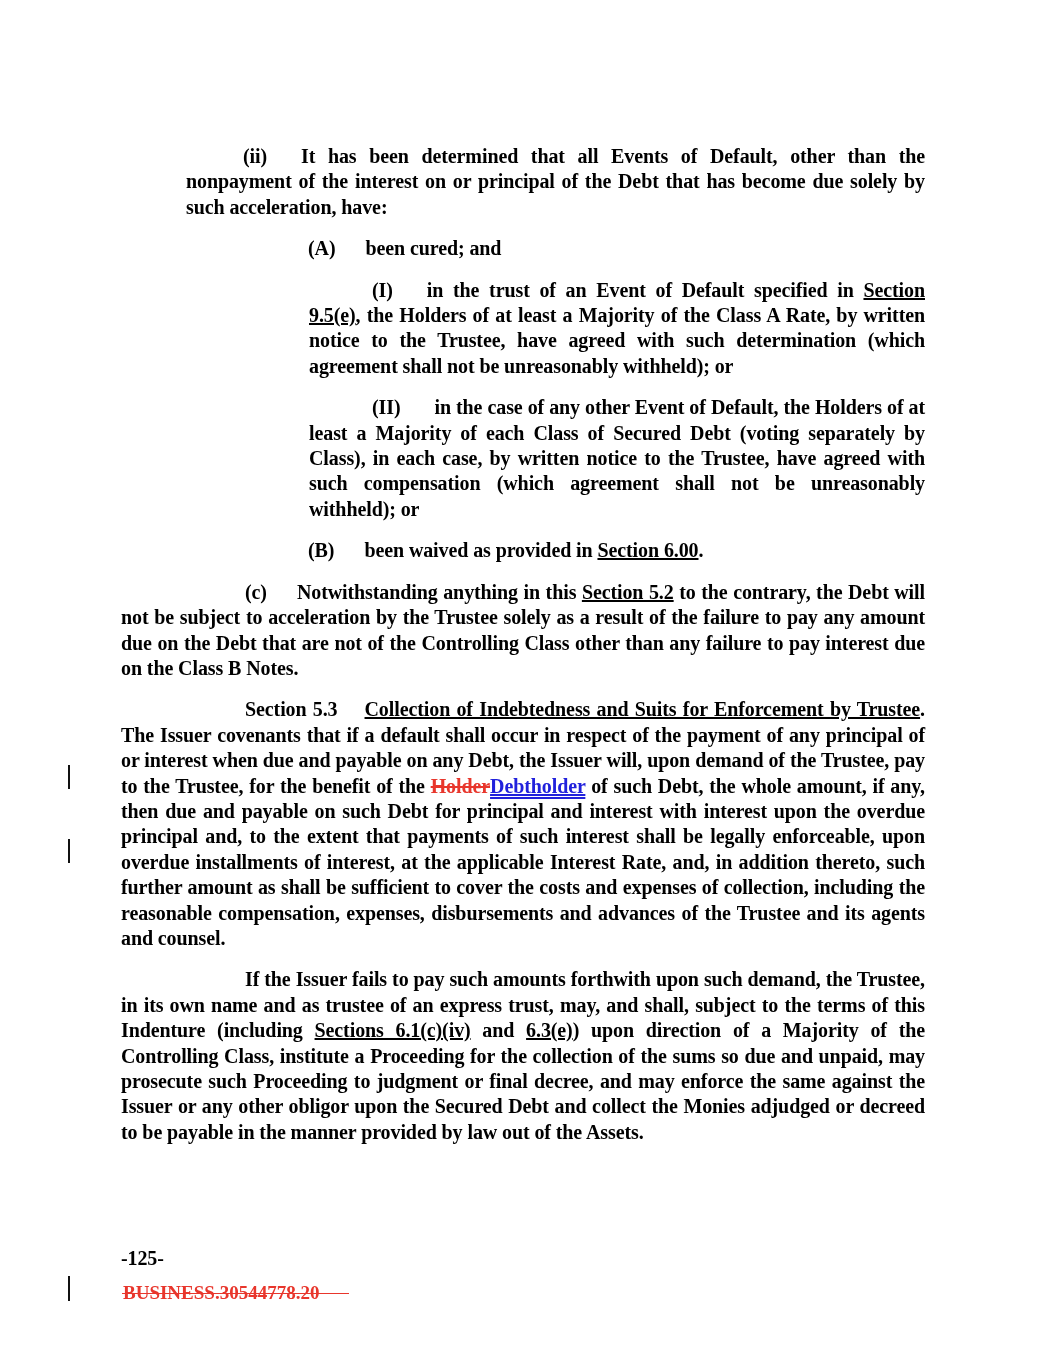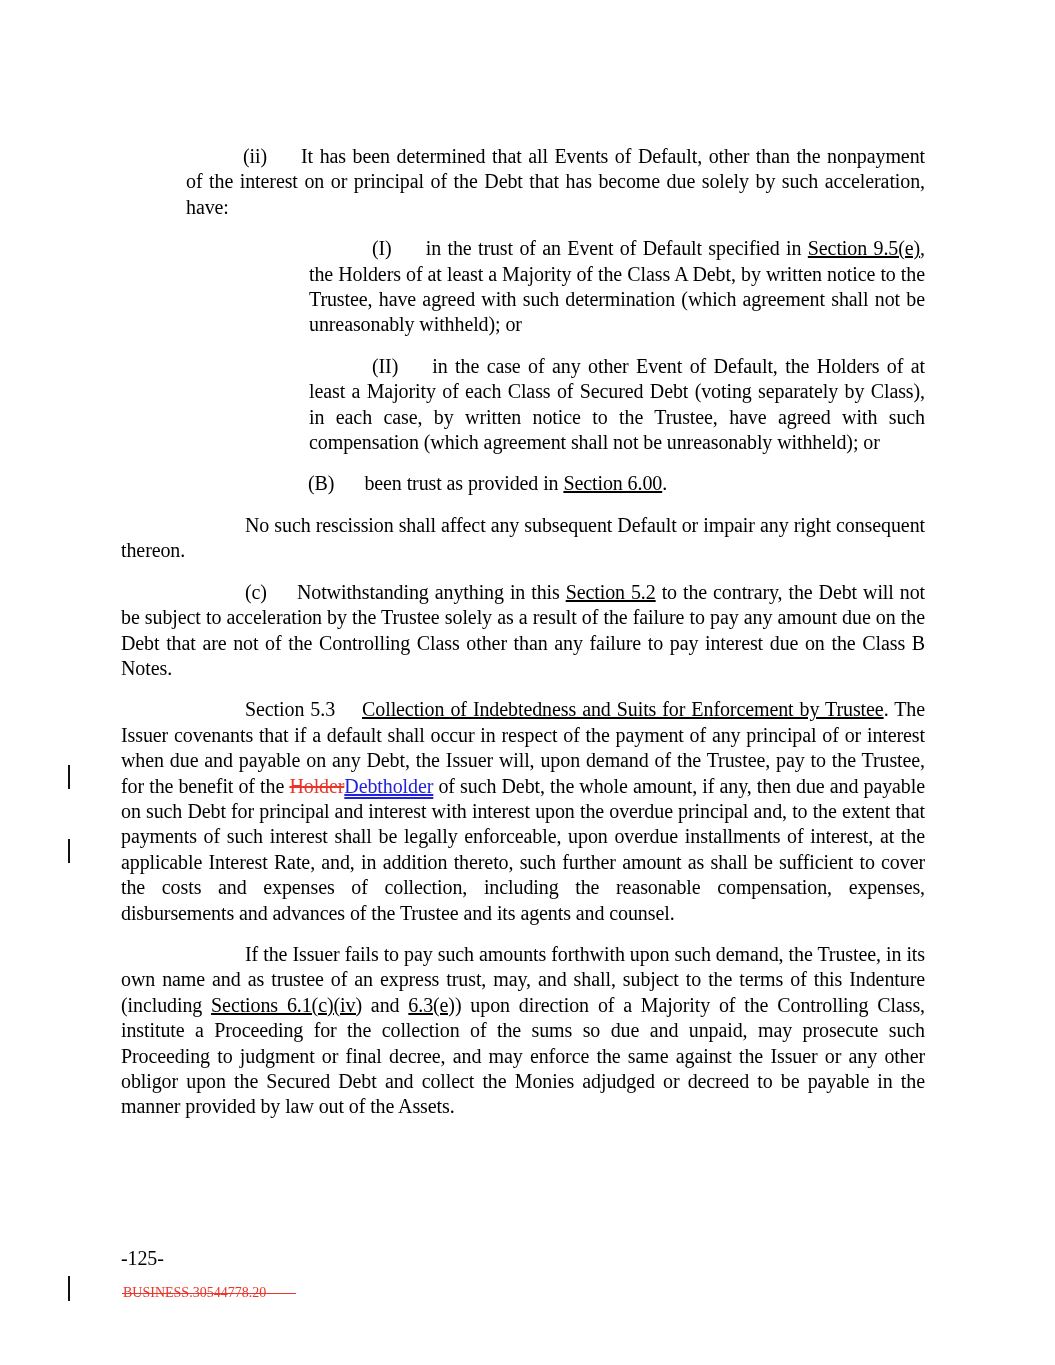--- a/index.html
+++ b/index.html
@@ -1,15 +1,15 @@
 <!DOCTYPE html>
 <html style="--deletion-red: #e8362c; --insertion-blue: #2121dc; --text-black: #000000;"><head>
 <meta charset="utf-8">
 <style>
-  * { margin: 0; padding: 0; box-sizing: border-box; }
+  * { margin: 0; padding: 0; box-sizing: border-box; font-weight: bold; }
   html, body { background: #ffffff; }
   .page {
     position: relative;
     width: 1055px;
     height: 1365px;
     background: #ffffff;
     font-family: "Liberation Serif", "DejaVu Serif", serif;
     font-size: 20px;
     line-height: 25.4px;
     color: #000000;
@@ -58,21 +58,21 @@
     left: 121px;
     top: 1246px;
     width: 804px;
     text-align: left;
     letter-spacing: -0.1px;
   }
   .footer-id {
     position: absolute;
     left: 123px;
     top: 1283px;
-    font-size: 14px;
+    font-size: 19px;
     line-height: 19px;
     color: var(--deletion-red, #e8362c);
     display: inline-block;
   }
   .footer-id::after {
     content: "";
     position: absolute;
     left: -1px;
     right: -30px;
     top: 52%;
@@ -81,28 +81,28 @@
 </style>
 </head>
 <body>
 
 <div class="page">
 
   <div class="content">
 
     <div class="para para-ii"><span>(ii)</span><span class="tab tab-ii"></span><span>It has been determined that all Events of Default, other than the nonpayment of the interest on or principal of the Debt that has become due solely by such acceleration, have:</span></div>
 
+    <div class="para item-single"><span>(A)</span><span class="tab tab-item"></span><span>been cured; and</span></div>
 
-    <div class="para sub-block"><span>(I)</span><span class="tab tab-sub"></span><span>in the trust of an Event of Default specified in </span><span class="ref">Section 9.5(e)</span><span>, the Holders of at least a Majority of the Class A Debt, by written notice to the Trustee, have agreed with such determination (which agreement shall not be unreasonably withheld); or</span></div>
+    <div class="para sub-block"><span>(I)</span><span class="tab tab-sub"></span><span>in the trust of an Event of Default specified in </span><span class="ref">Section 9.5(e)</span><span>, the Holders of at least a Majority of the Class A Rate, by written notice to the Trustee, have agreed with such determination (which agreement shall not be unreasonably withheld); or</span></div>
 
     <div class="para sub-block"><span>(II)</span><span class="tab tab-sub"></span><span>in the case of any other Event of Default, the Holders of at least a Majority of each Class of Secured Debt (voting separately by Class), in each case, by written notice to the Trustee, have agreed with such compensation (which agreement shall not be unreasonably withheld); or</span></div>
 
-    <div class="para item-single"><span>(B)</span><span class="tab tab-item"></span><span>been trust as provided in </span><span class="ref">Section 6.00</span><span>.</span></div>
+    <div class="para item-single"><span>(B)</span><span class="tab tab-item"></span><span>been waived as provided in </span><span class="ref">Section 6.00</span><span>.</span></div>
 
-    <div class="para indent-main"><span>No such rescission shall affect any subsequent Default or impair any right consequent thereon.</span></div>
 
     <div class="para indent-main"><span>(c)</span><span class="tab tab-c"></span><span>Notwithstanding anything in this </span><span class="ref">Section 5.2</span><span> to the contrary, the Debt will not be subject to acceleration by the Trustee solely as a result of the failure to pay any amount due on the Debt that are not of the Controlling Class other than any failure to pay interest due on the Class B Notes.</span></div>
 
     <div class="para indent-main"><span>Section 5.3</span><span class="tab tab-heading"></span><span class="heading-title">Collection of Indebtedness and Suits for Enforcement by Trustee</span><span>.</span><span> The Issuer covenants that if a default shall occur in respect of the payment of any principal of or interest when due and payable on any Debt, the Issuer will, upon demand of the Trustee, pay to the Trustee, for the benefit of the </span><span class="del">Holder</span><span class="ins">Debtholder</span><span> of such Debt, the whole amount, if any, then due and payable on such Debt for principal and interest with interest upon the overdue principal and, to the extent that payments of such interest shall be legally enforceable, upon overdue installments of interest, at the applicable Interest Rate, and, in addition thereto, such further amount as shall be sufficient to cover the costs and expenses of collection, including the reasonable compensation, expenses, disbursements and advances of the Trustee and its agents and counsel.</span></div>
 
     <div class="para indent-main"><span>If the Issuer fails to pay such amounts forthwith upon such demand, the Trustee, in its own name and as trustee of an express trust, may, and shall, subject to the terms of this Indenture (including </span><span class="ref">Sections 6.1(c)(iv)</span><span> and </span><span class="ref">6.3(e)</span><span>) upon direction of a Majority of the Controlling Class, institute a Proceeding for the collection of the sums so due and unpaid, may prosecute such Proceeding to judgment or final decree, and may enforce the same against the Issuer or any other obligor upon the Secured Debt and collect the Monies adjudged or decreed to be payable in the manner provided by law out of the Assets.</span></div>
 
   </div>
 
   <div class="change-bar" style="top:765px; height:24px;"></div>

